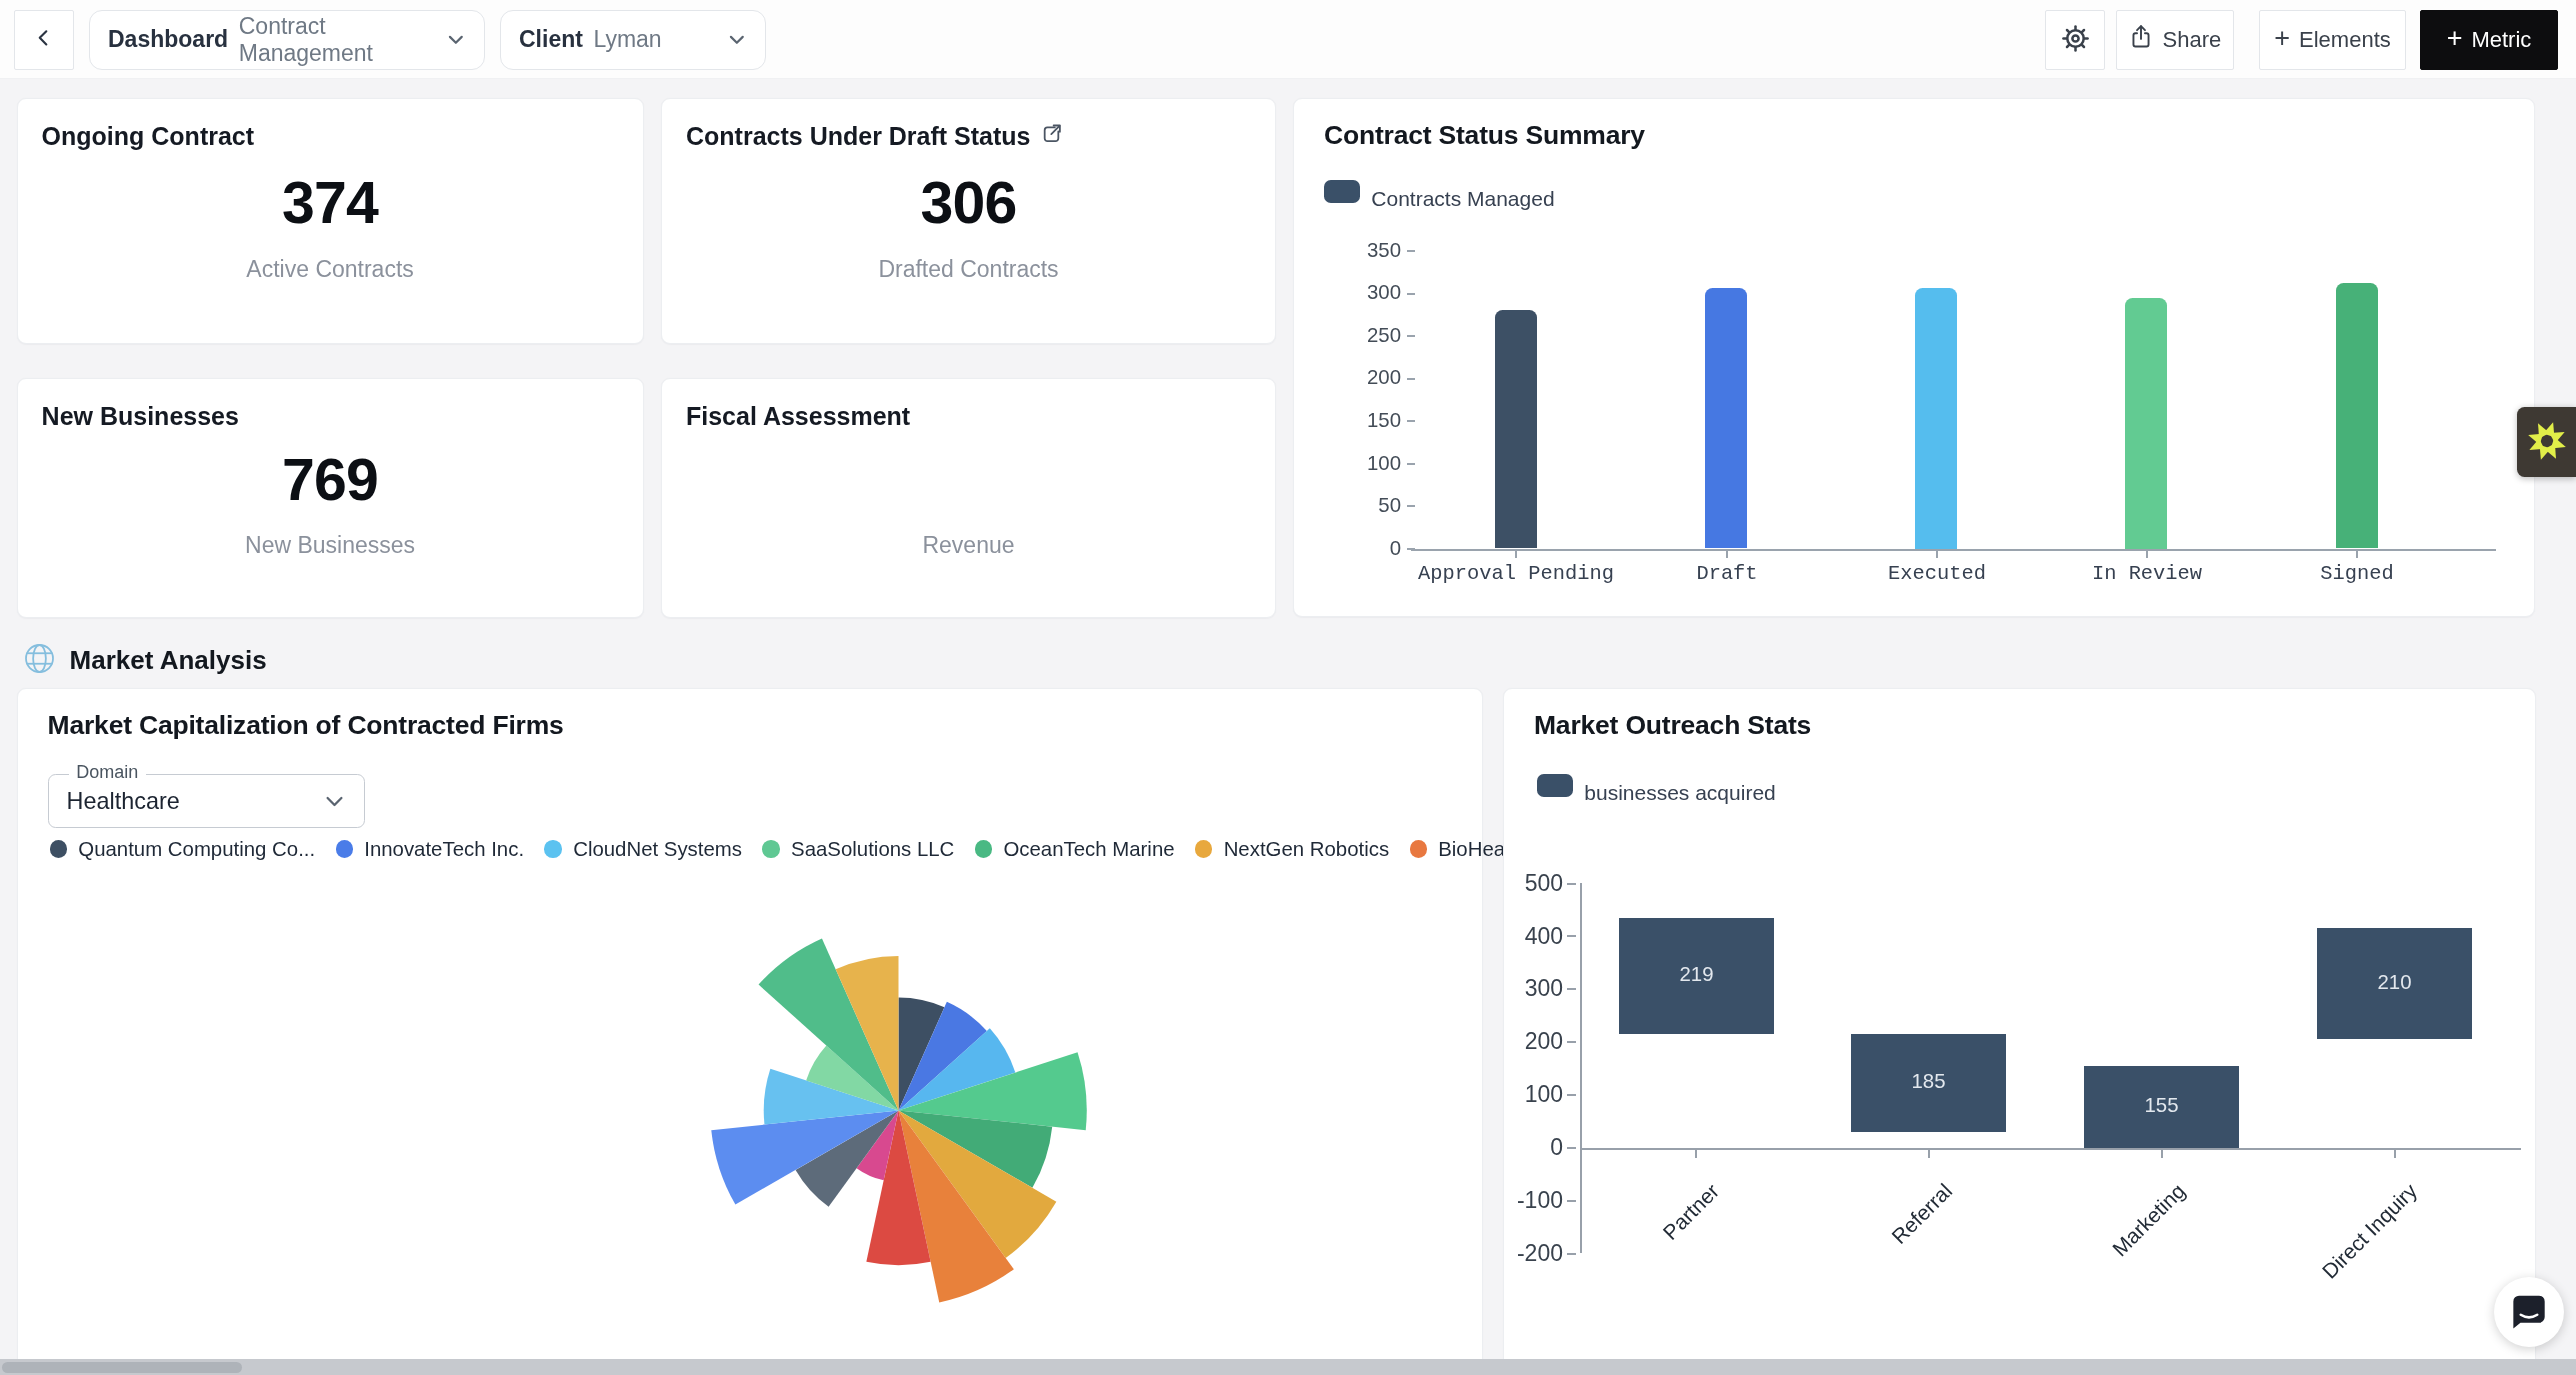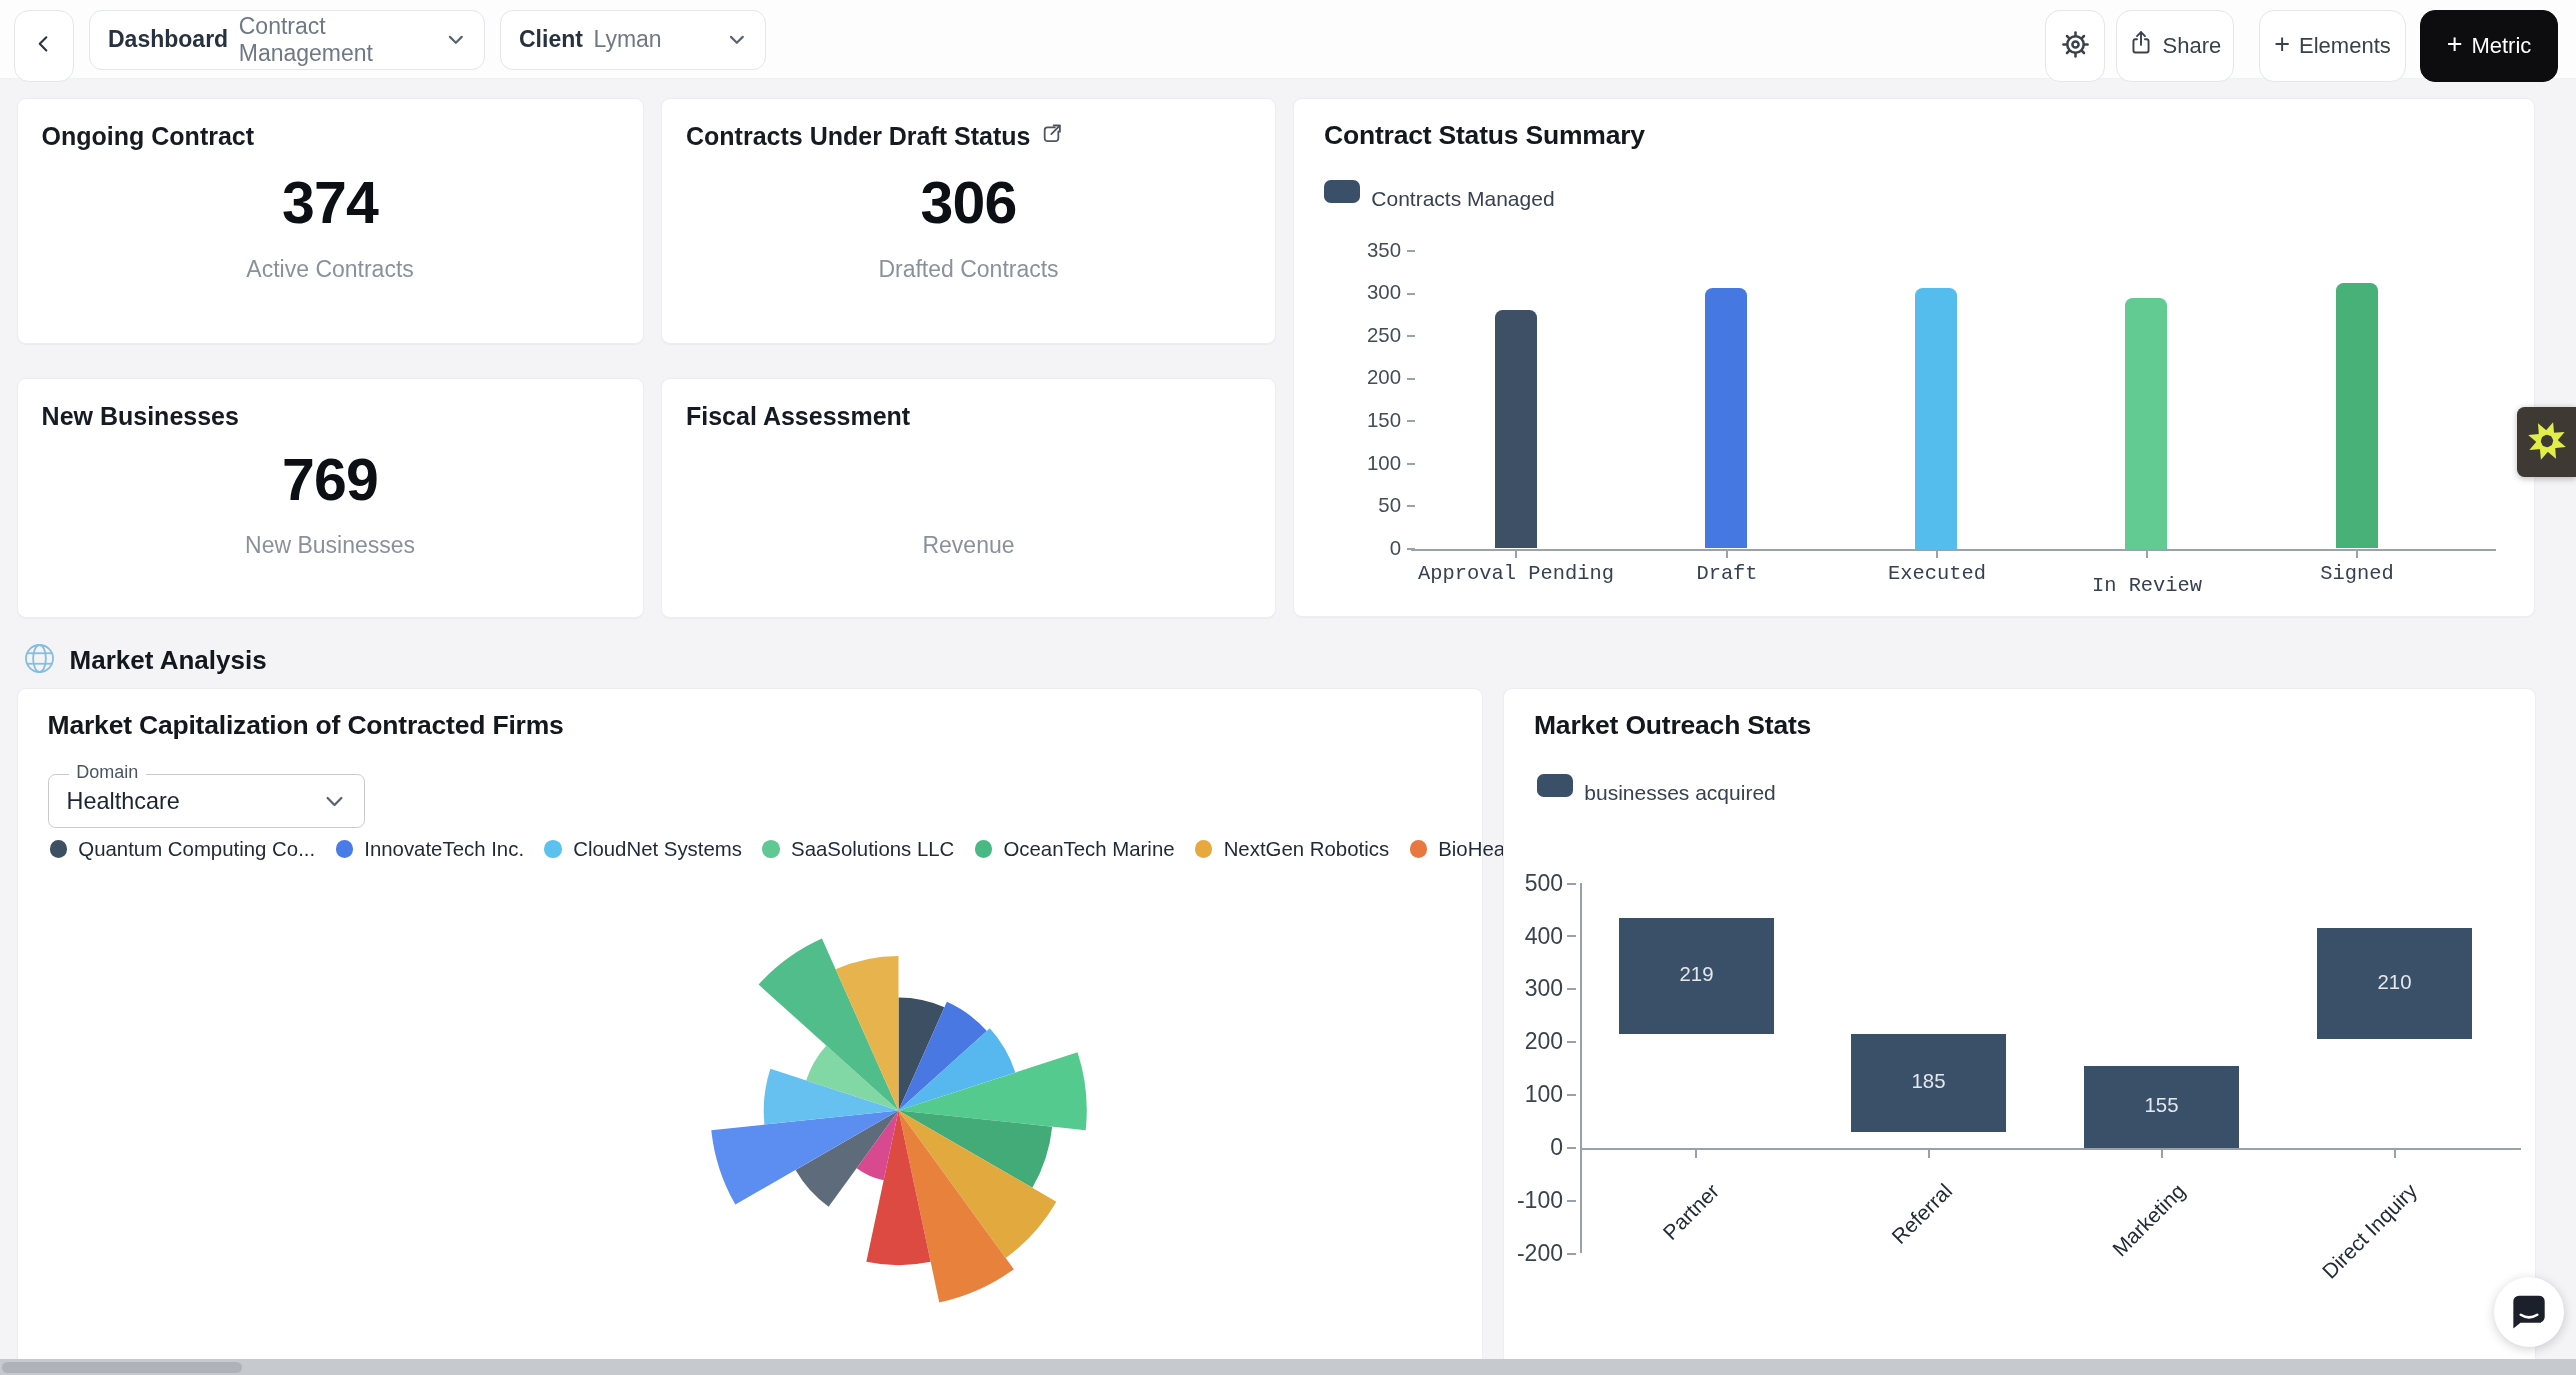--- a/index.html
+++ b/index.html
@@ -2,21 +2,21 @@
 <html style="font-size:12px"><head>
 <meta charset="utf-8">
 <style>
   * { margin:0; padding:0; box-sizing:border-box; }
   html,body { width:2576px; height:1376px; }
   body { font-family:"Liberation Sans", sans-serif; background:#f4f4f6; overflow:hidden; }
   .screen { position:relative; width:2576px; height:1376px; background:#f4f4f6; overflow:hidden; }
 
   
   .topbar { position:absolute; left:0; top:0; width:2576px; height:79px; background:#fdfdfd; border-bottom:0.8px solid #f0f1f3; }
-  .tb-btn { position:absolute; top:9.8px; height:72px; background:#fff; border:1.1px solid #e3e6ea; border-radius:15px; display:flex; align-items:center; justify-content:center; cursor:pointer; }
+  .tb-btn { position:absolute; top:9.8px; height:60px; background:#fff; border:1.1px solid #e3e6ea; border-radius:2px; display:flex; align-items:center; justify-content:center; cursor:pointer; }
   .back-btn { left:13.6px; width:60px; }
   .select-pill { position:absolute; top:9.8px; background:#fff; border:1.1px solid #e3e6ea; border-radius:13px; display:flex; align-items:center; padding:0 18px; cursor:pointer; }
   .sel-dash { left:89px; width:396px; height:60px; }
   .sel-client { left:500px; width:266px; height:60px; }
   .sel-label { font-size:23px; font-weight:700; color:#28313f; }
   .sel-value { font-size:23px; color:#6f7985; margin-left:10.6px; }
   .sel-chev { margin-left:auto; display:flex; }
   .icon-btn-gear { left:2045px; width:60px; }
   .btn-share { left:2116px; width:118px; gap:9.8px; font-size:22px; color:#3a414b; }
   .btn-elements { left:2259px; width:147px; gap:9px; font-size:22px; color:#3a414b; }
@@ -213,21 +213,21 @@
         <div class="tick" style="left: 221px; top: 451px; width: 1.5px; height: 7.6px;"></div>
         <div class="catlab" style="left: 116px; width: 212px; top: 463px;">Approval Pending</div>
         <div class="bar" style="left: 411px; width: 42px; top: 189px; height: 260px; background: rgb(70, 120, 226); border-radius: 7.6px 7.6px 0px 0px;"></div>
         <div class="tick" style="left: 432px; top: 451px; width: 1.5px; height: 7.6px;"></div>
         <div class="catlab" style="left: 327px; width: 212px; top: 463px;">Draft</div>
         <div class="bar" style="left: 621px; width: 42px; top: 189px; height: 261px; background: rgb(85, 189, 238); border-radius: 7.6px 7.6px 0px 0px;"></div>
         <div class="tick" style="left: 642px; top: 451px; width: 1.5px; height: 7.6px;"></div>
         <div class="catlab" style="left: 537px; width: 212px; top: 463px;">Executed</div>
         <div class="bar" style="left: 831px; width: 42px; top: 199px; height: 251px; background: rgb(98, 203, 146); border-radius: 7.6px 7.6px 0px 0px;"></div>
         <div class="tick" style="left: 852px; top: 451px; width: 1.5px; height: 7.6px;"></div>
-        <div class="catlab" style="left: 747px; width: 212px; top: 463px; margin-top: 12px;">In Review</div>
+        <div class="catlab" style="left: 747px; width: 212px; top: 463px;">In Review</div>
         <div class="bar" style="left: 1042px; width: 42px; top: 184px; height: 265px; background: rgb(71, 177, 120); border-radius: 7.6px 7.6px 0px 0px;"></div>
         <div class="tick" style="left: 1062px; top: 451px; width: 1.5px; height: 7.6px;"></div>
         <div class="catlab" style="left: 957px; width: 212px; top: 463px;">Signed</div>
       </div>
   </div>
 
   <div class="section-head">
     <span>
       <svg width="33" height="33" viewBox="0 0 44 44" fill="none" stroke="#85bede" stroke-width="2.4">
         <circle cx="22" cy="22" r="18"></circle>

